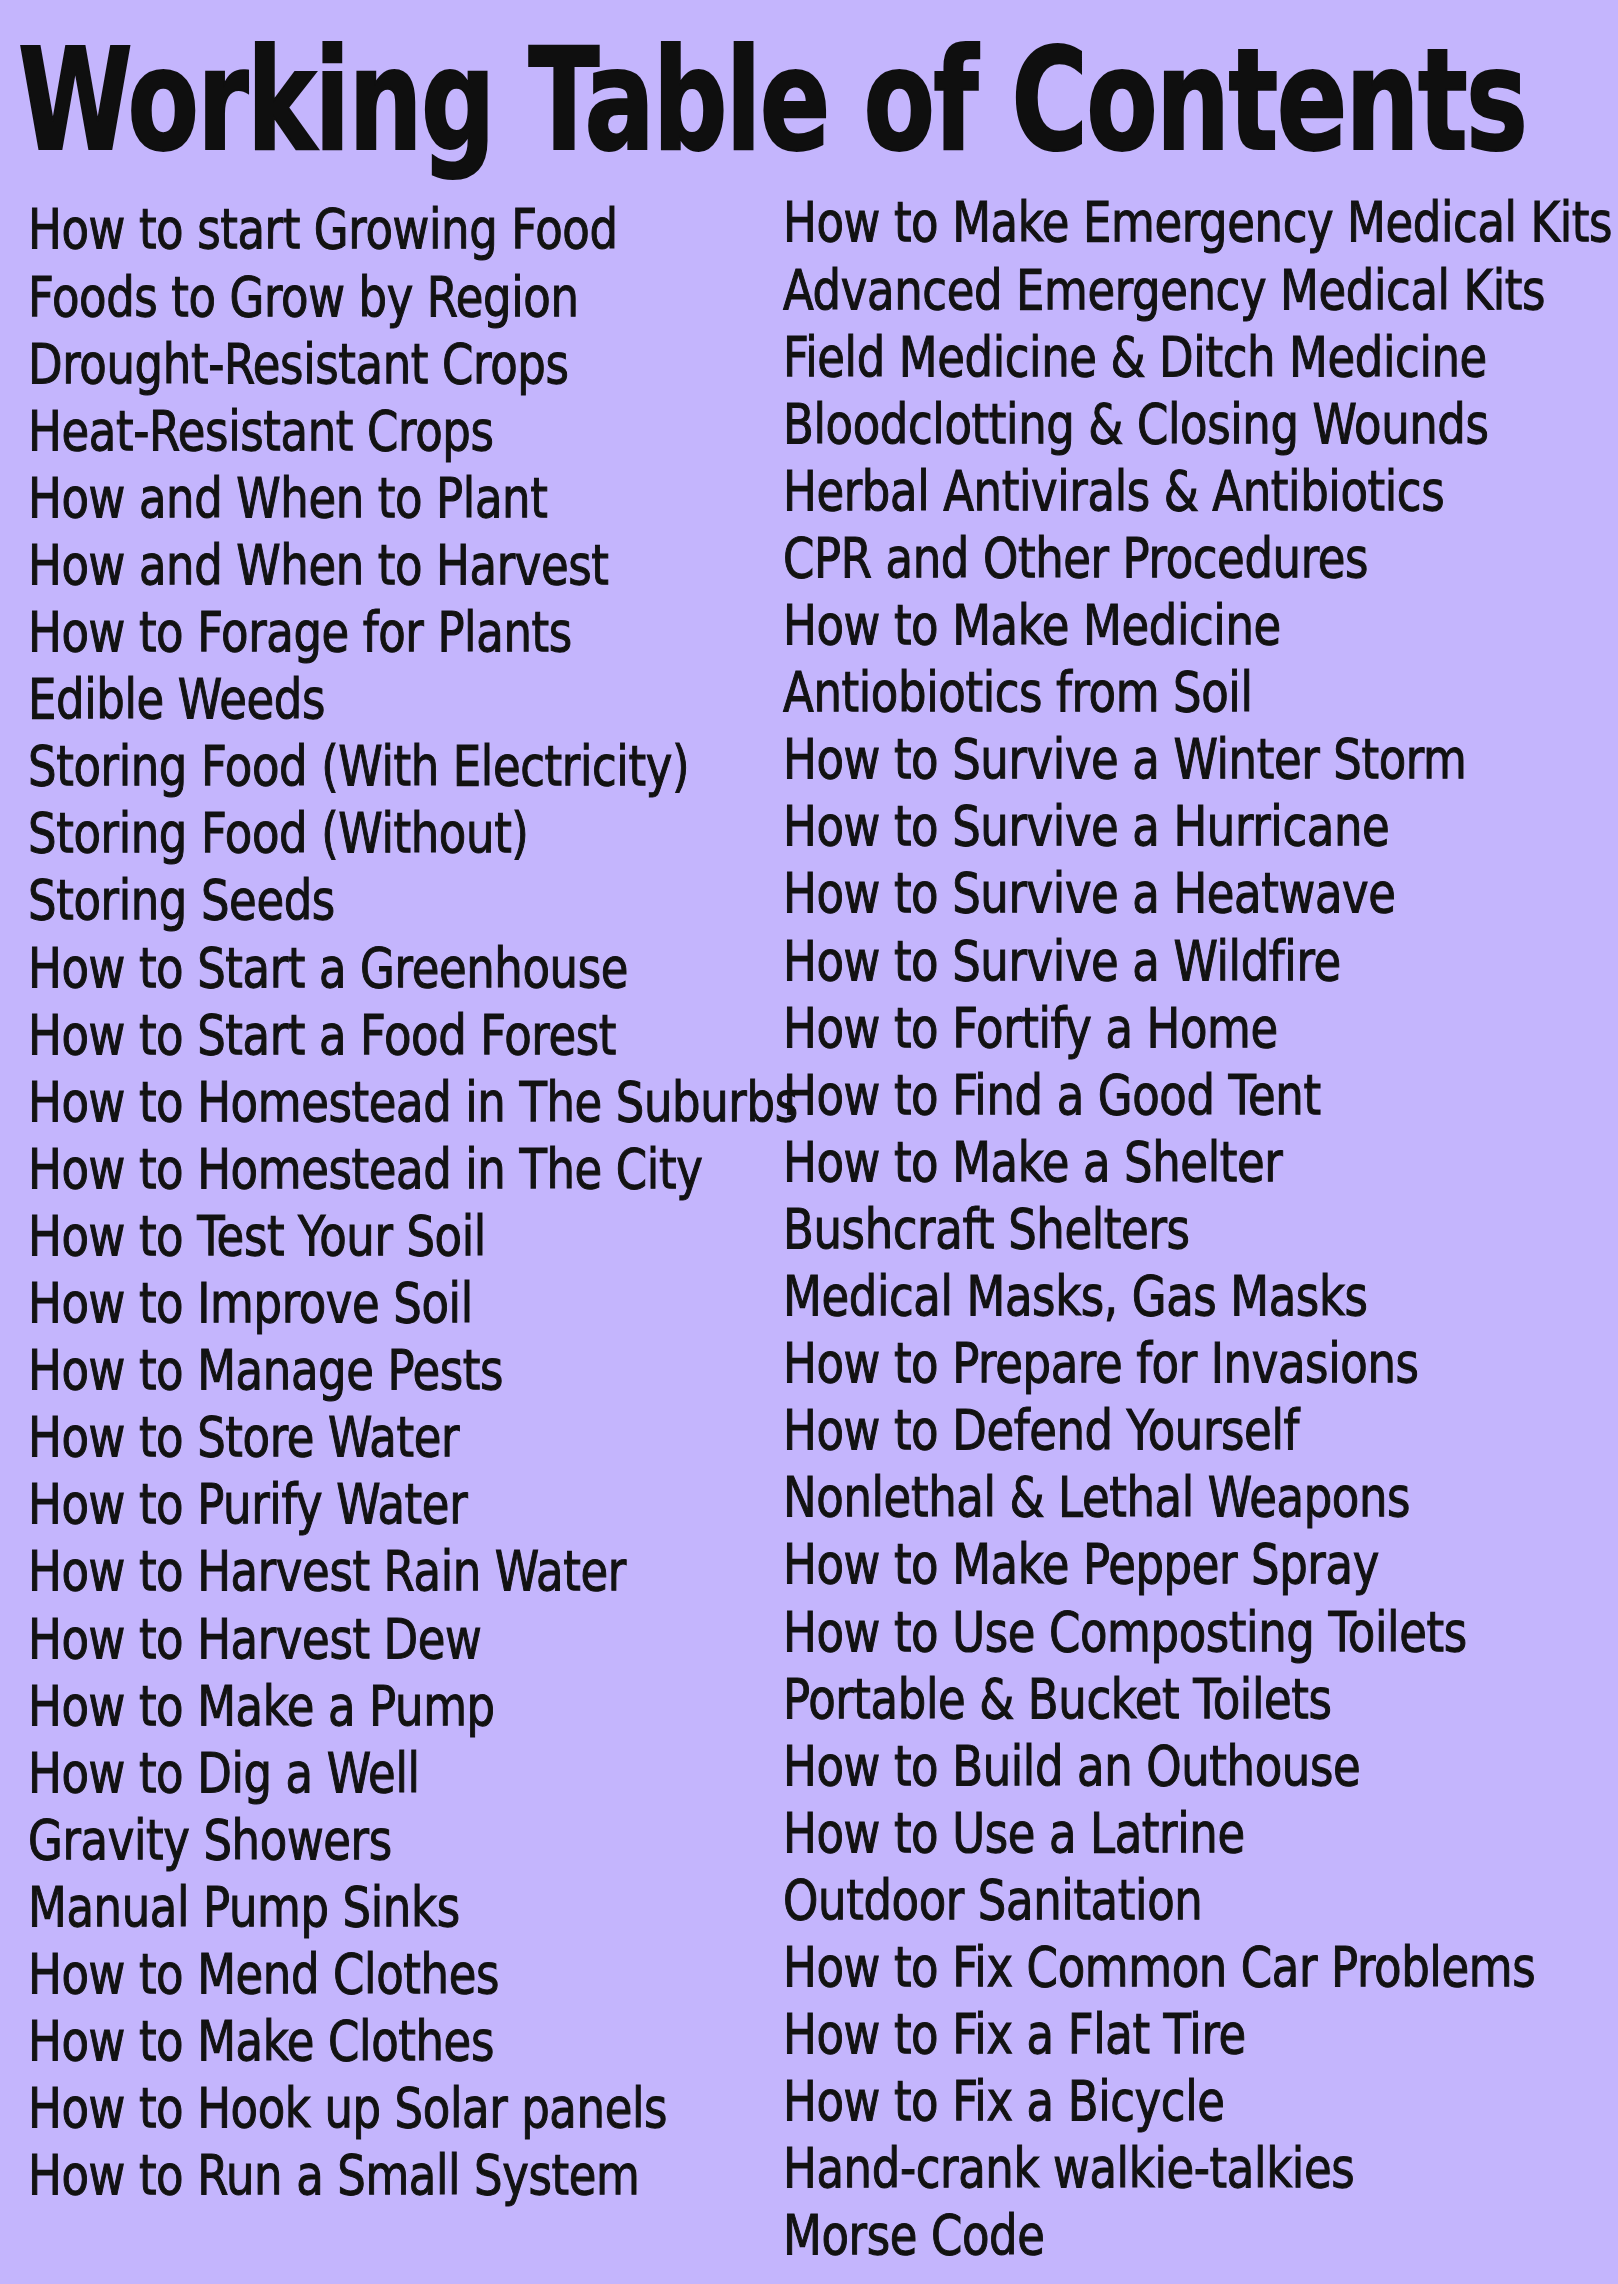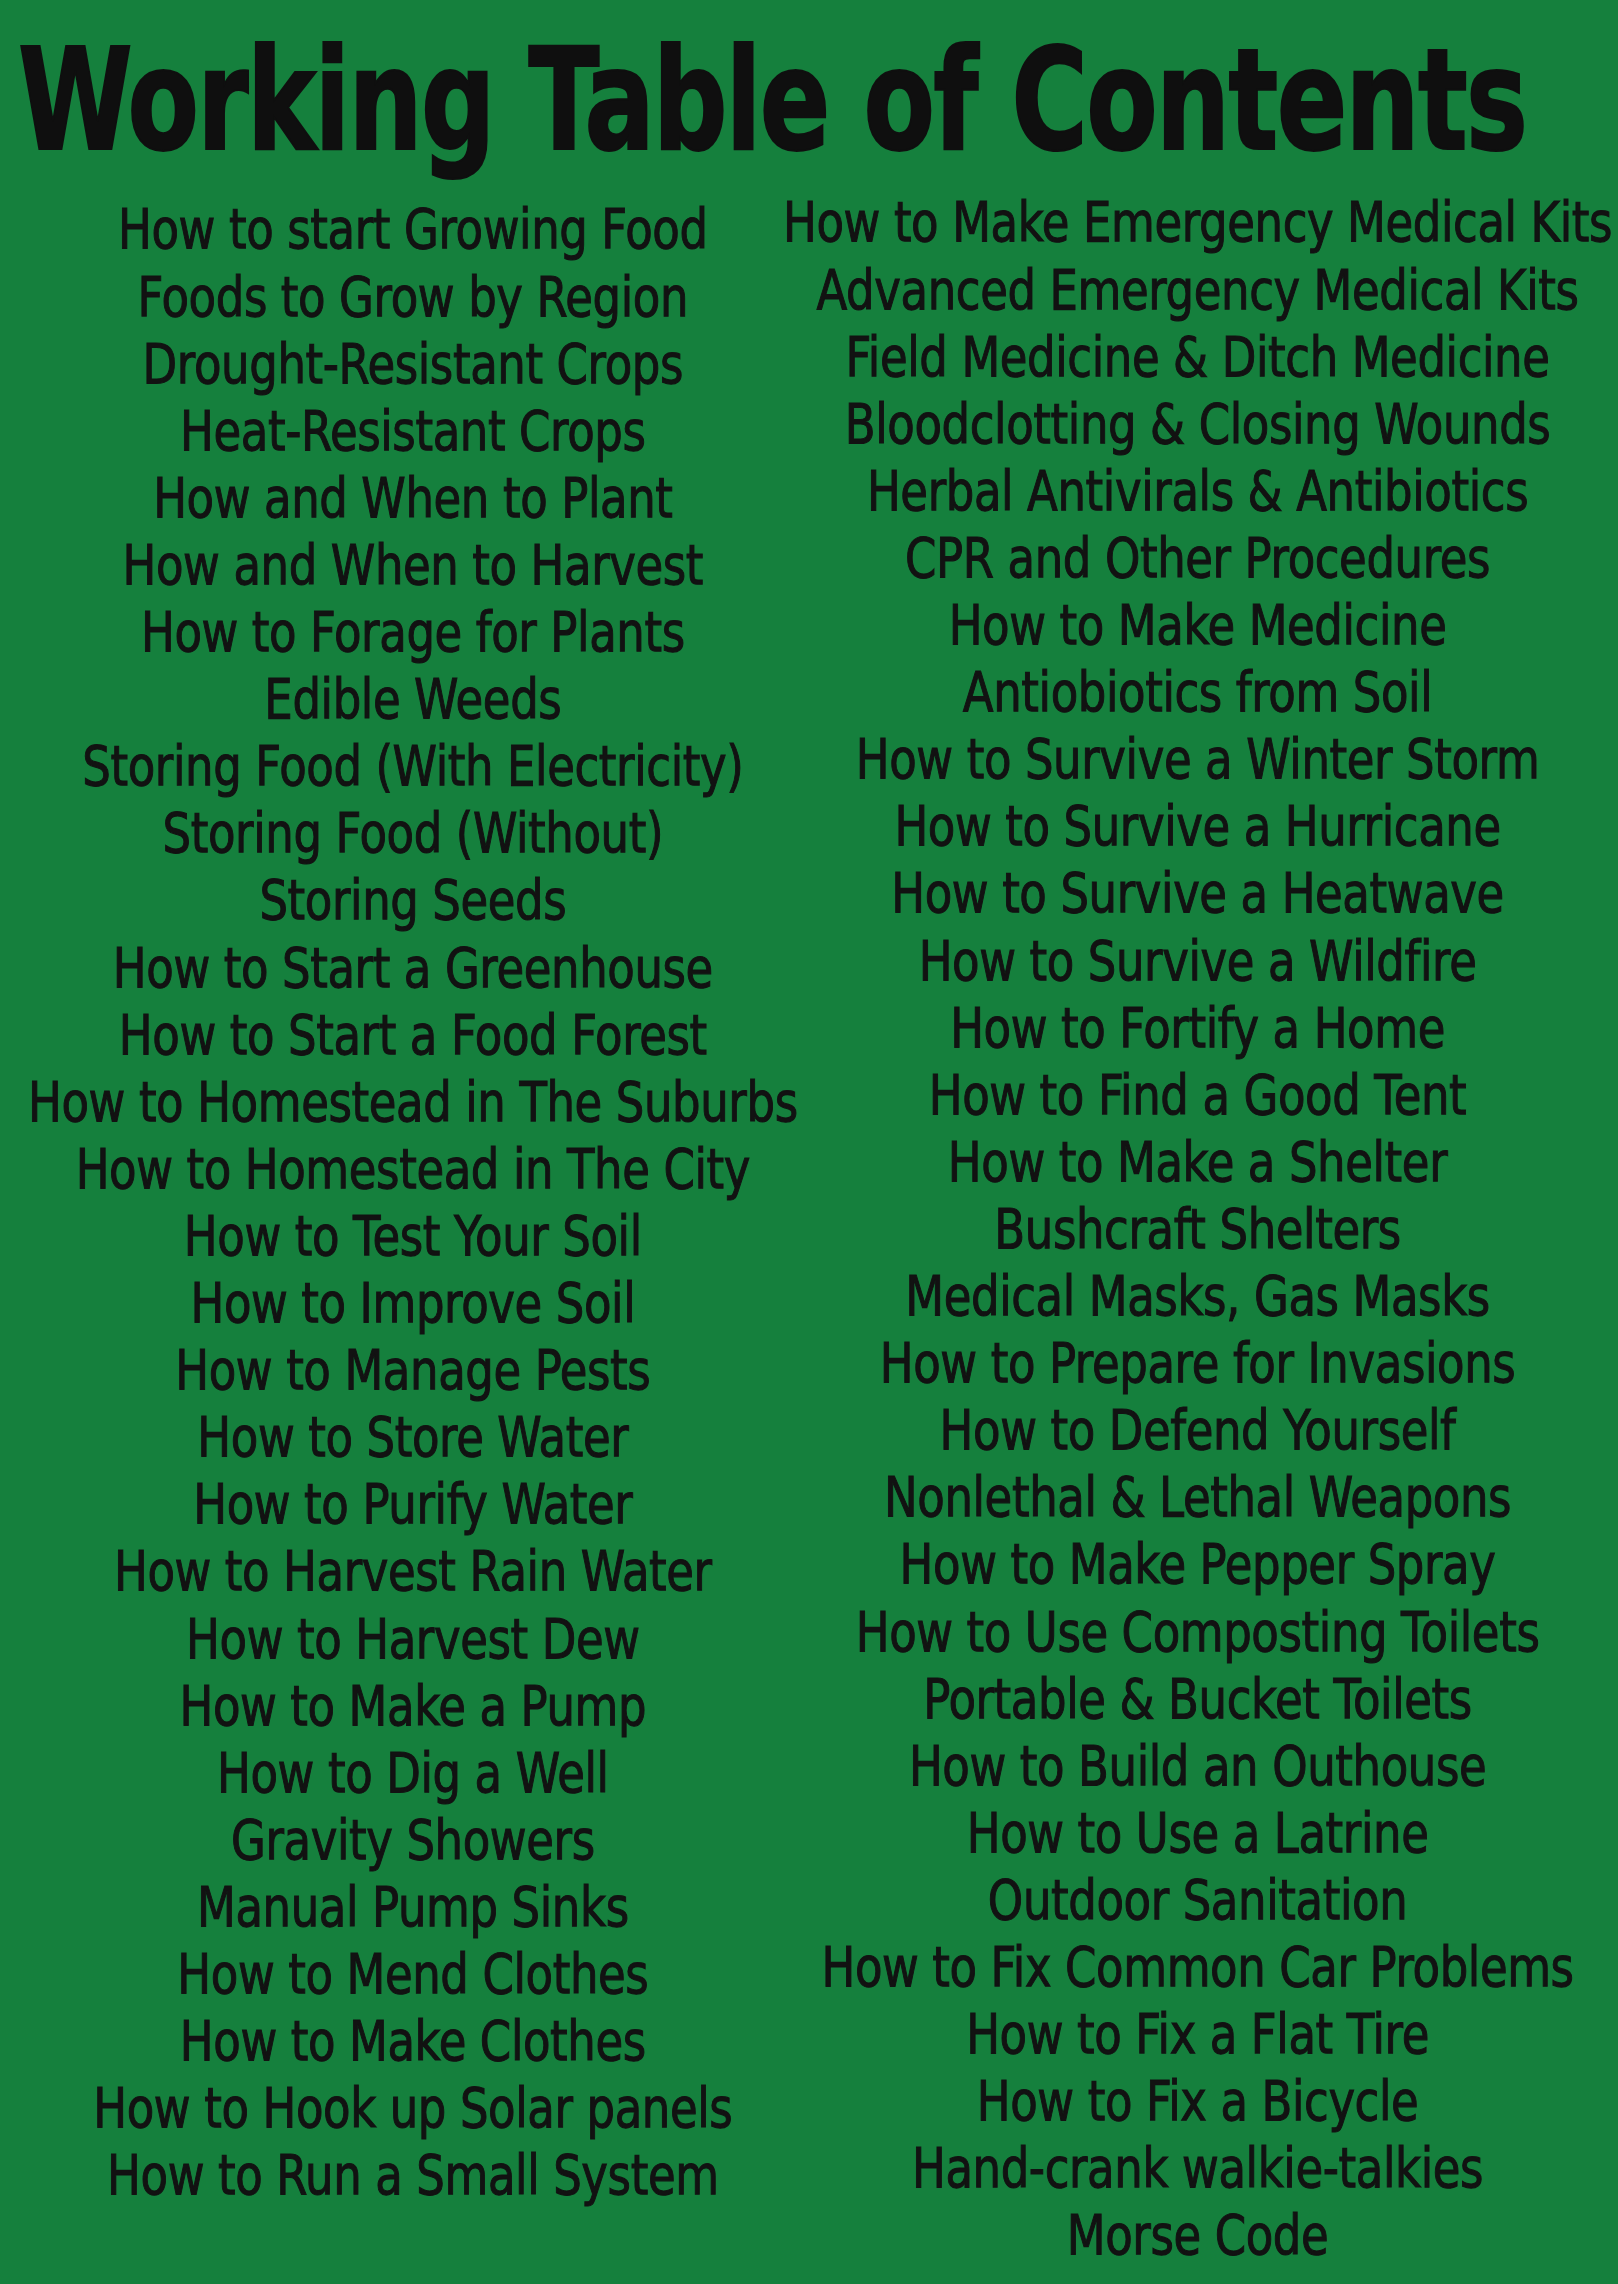--- a/index.html
+++ b/index.html
@@ -4,24 +4,23 @@
 <style>
   html, body {
     margin: 0;
     padding: 0;
     background: #ffffff;
   }
   .page {
     position: relative;
     width: 1619px;
     height: 2284px;
-    background: #15803d;
+    background: #c4b5fd;
     overflow: hidden;
     font-family: "DejaVu Sans", "Liberation Sans", sans-serif;
-    text-align: center;
   }
   .page-title {
     position: absolute;
     left: 18px;
     top: 18px;
     margin: 0;
     font-size: 104px;
     font-weight: 700;
     letter-spacing: -1.6px;
     color: #0f0f0f;

